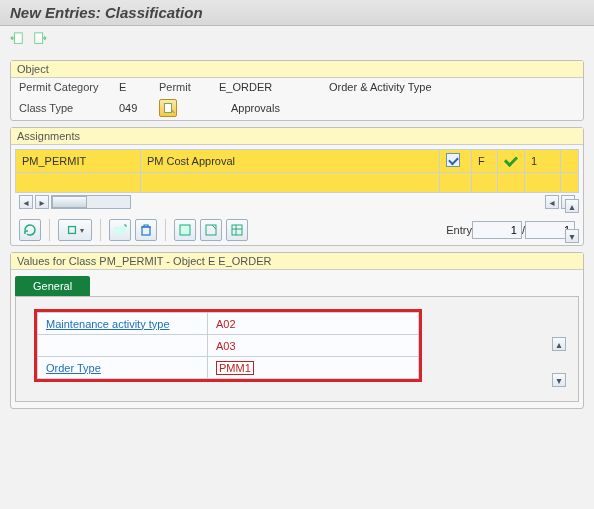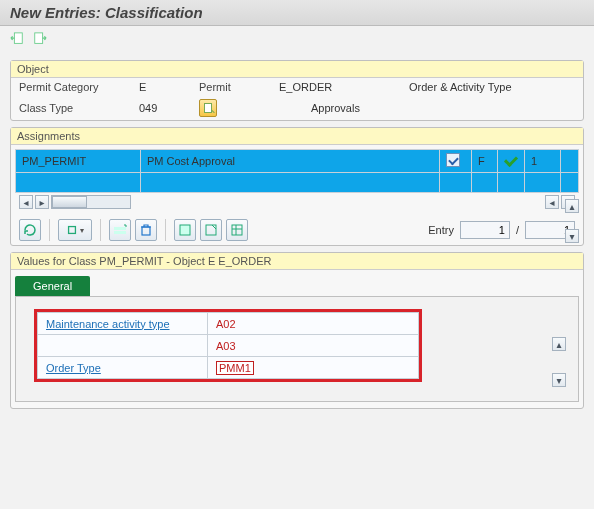--- a/index.html
+++ b/index.html
@@ -39,21 +39,21 @@
     padding: 2px 6px;
     color: #555;
     font-size: 11px;
     background: #fef9c3;
     border-bottom: 1px solid #ccc;
   }
   .obj-row {
     display: flex;
     padding: 3px 8px;
     align-items: center;
-    gap: 20px;
+    gap: 0;
   }
   .obj-label { color: #444; }
   .obj-val { color: #333; }
   .w100 { width: 100px; display: inline-block; }
   .w40  { width: 40px; display: inline-block; }
   .w60  { width: 60px; display: inline-block; }
   .w110 { width: 110px; display: inline-block; }
   .w90  { width: 90px; display: inline-block; }
   .lookup-btn {
     display: inline-block;
@@ -82,21 +82,21 @@
     border-collapse: collapse;
     width: 100%;
     background: #fff;
   }
   table.grid th, table.grid td {
     border: 1px solid #c8d0d8;
     padding: 3px 6px;
     text-align: left;
     font-size: 11px;
     height: 20px;
-    background: #0ea5e9;
+    background: #fde047;
   }
   table.grid th {
     background: linear-gradient(#eef2f6,#dce3ea);
     color: #4a5560;
     font-weight: normal;
   }
   .col-settings {
     width: 16px;
     background: linear-gradient(#fde9a8,#f7c645);
     border: 1px solid #b5912a;
@@ -135,21 +135,21 @@
   }
   .icon-row {
     display:flex; align-items:center; padding: 4px 8px; gap:4px;
   }
   .tb-btn {
     width:22px;height:22px;border:1px solid #9eb0c0;background:linear-gradient(#f9fbfd,#e3eaf1);
     border-radius:2px;display:flex;align-items:center;justify-content:center;cursor:pointer;
   }
   .tb-btn svg { width:14px; height:14px; }
   .tb-sep { width:1px; height:22px; background:#ccc; margin:0 4px; }
-  .entry-group { margin-left:auto; display:flex; align-items:center; gap:6px; }
+  .entry-group { margin-left:auto; display:flex; align-items:center; }
   .entry-input {
     width:50px;height:18px;border:1px solid #a5b2bf;background:#f5f7fa;padding:0 4px;font-size:11px;
     text-align:right;
   }
   .tab-bar {
     display:flex; margin: 6px 4px 0 4px;
   }
   .tab-active {
     background: #15803d;
     color: #fff;

